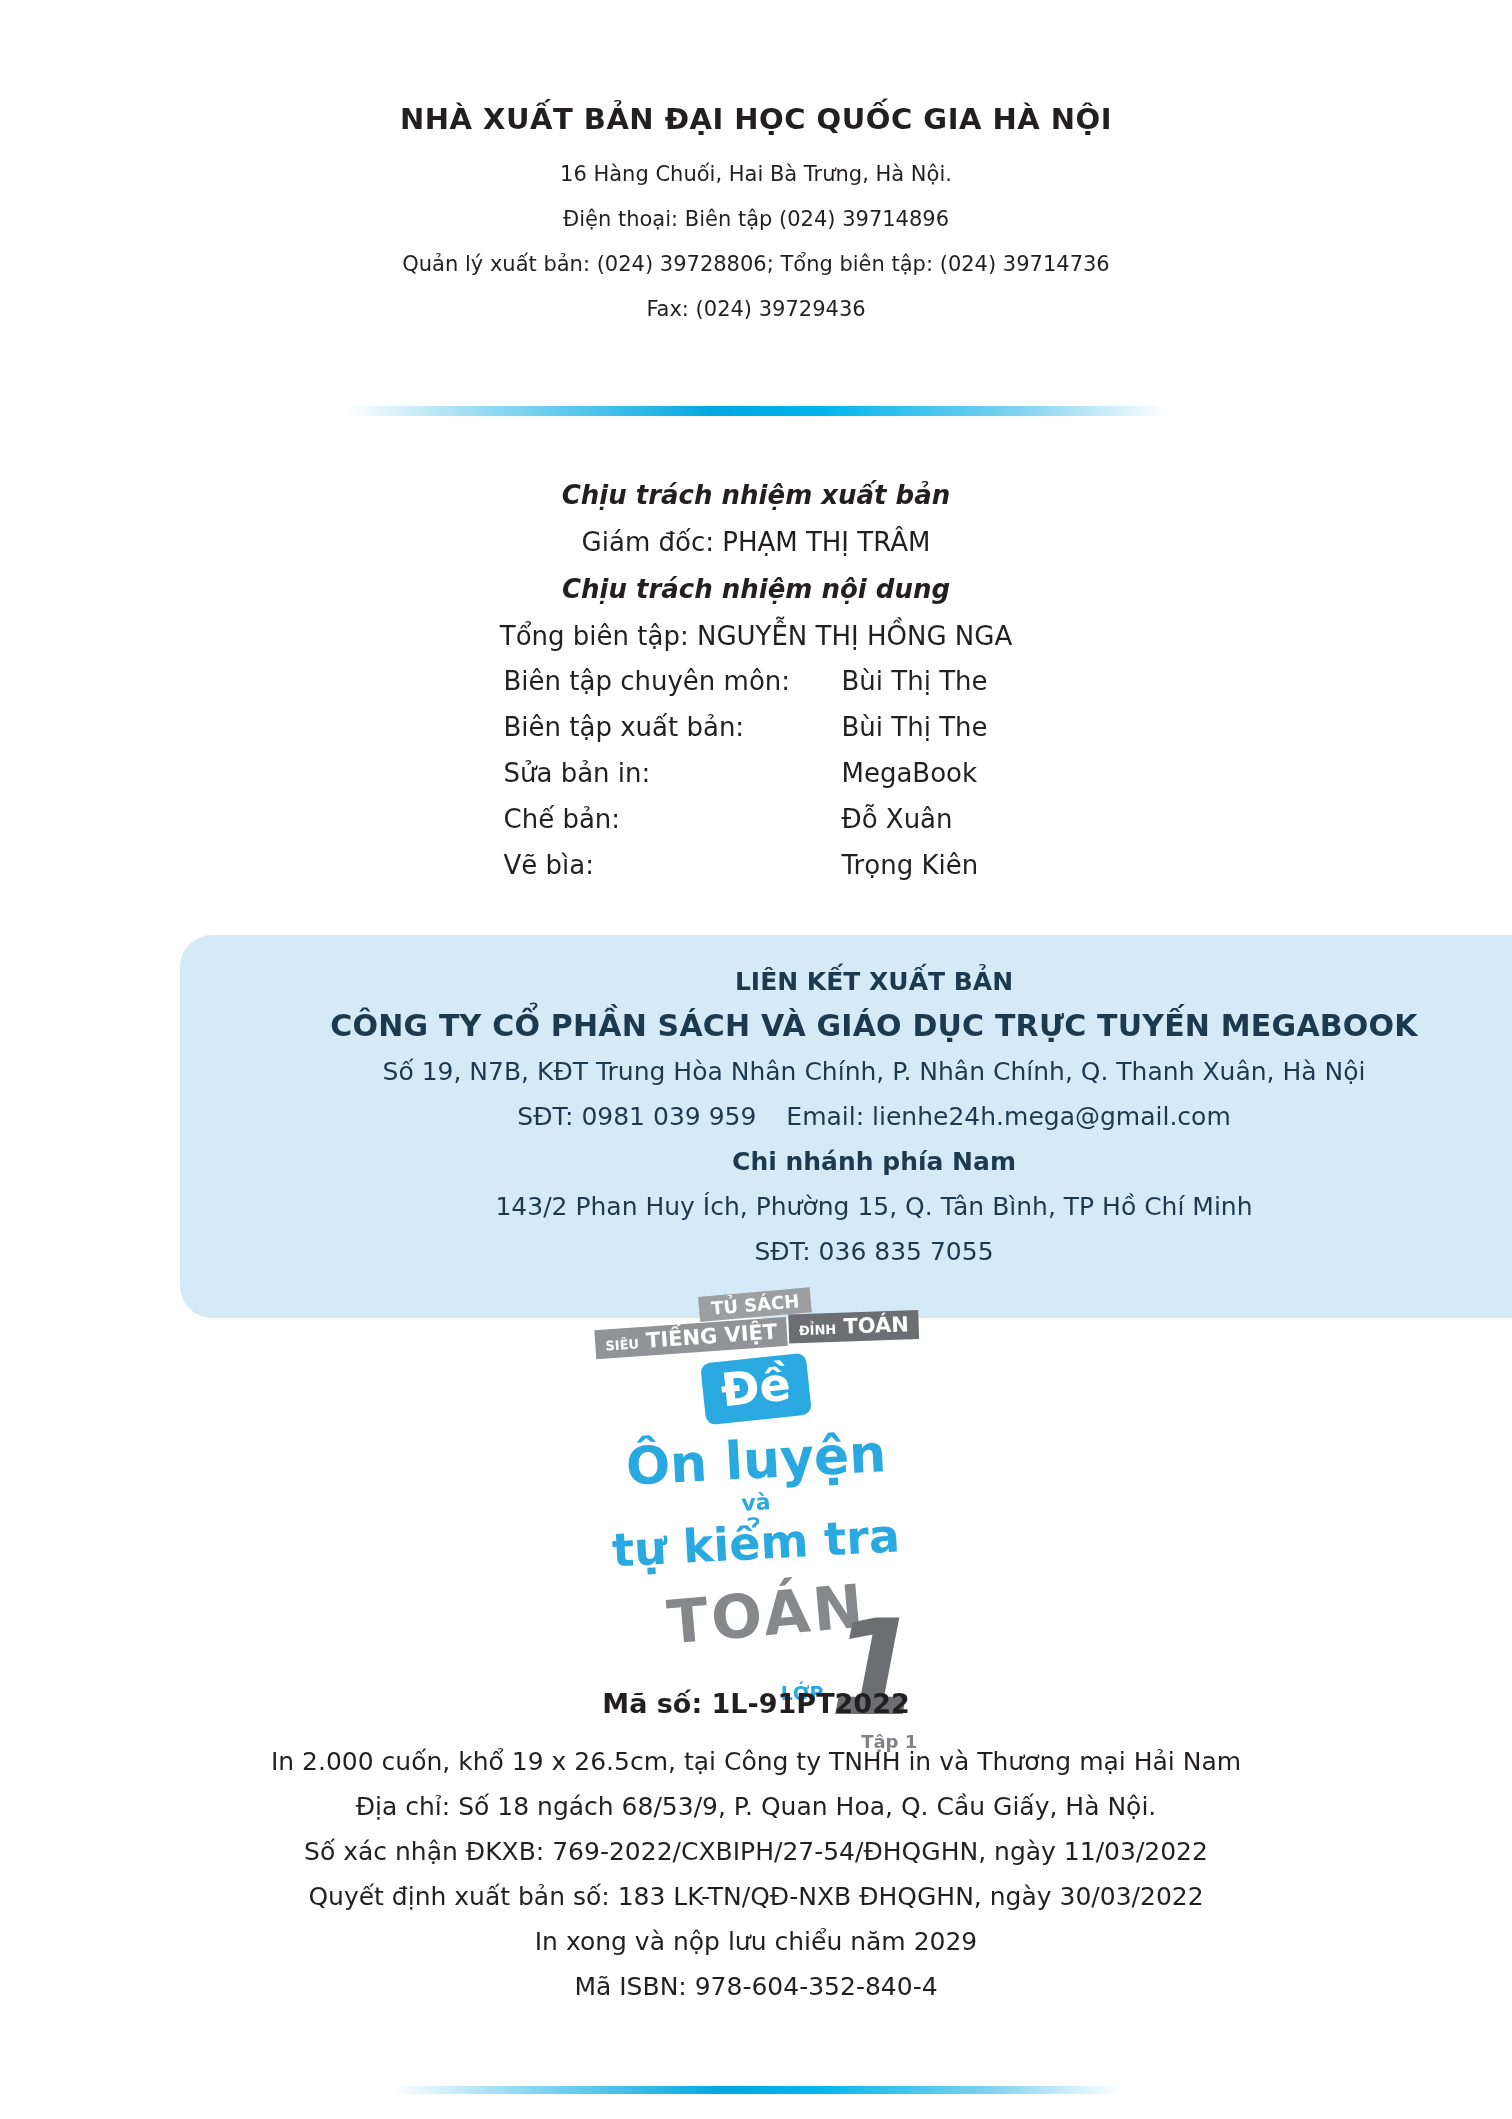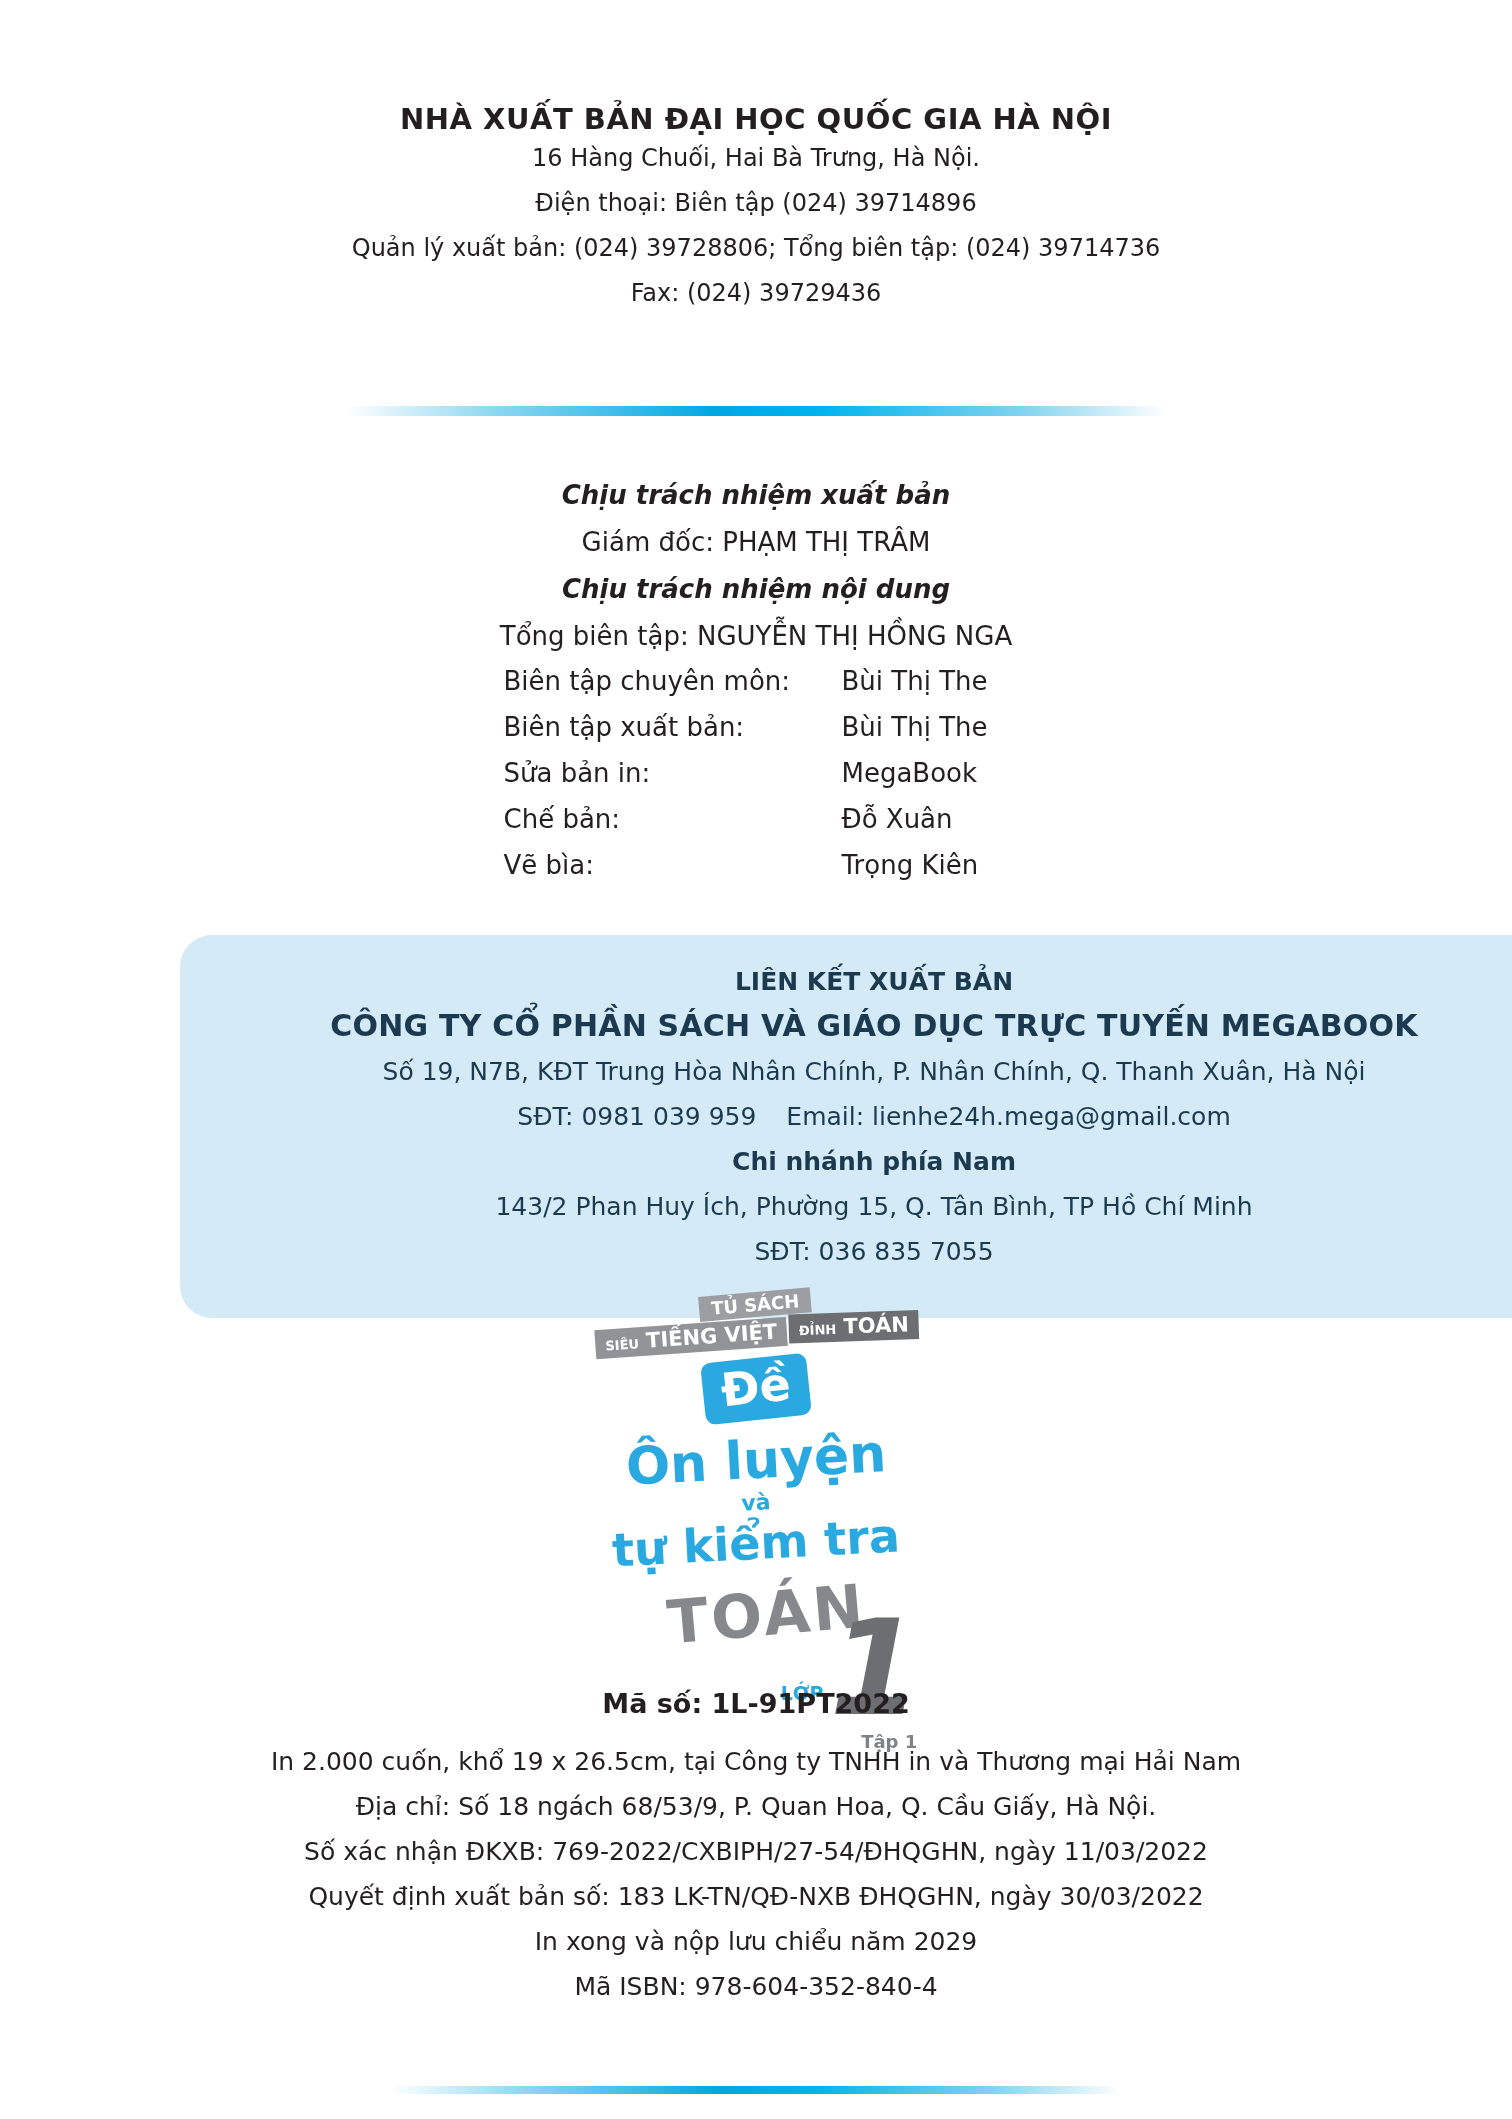--- a/index.html
+++ b/index.html
@@ -6,22 +6,22 @@
   body{
     width:1512px;height:2119px;background:#ffffff;position:relative;
     font-family:"DejaVu Sans","Liberation Sans",sans-serif;color:#231f20;
     overflow:hidden;
   }
   .italic{}
   .bold-italic{font-weight:bold;font-style:italic;}
 
   
   .pub-header{position:absolute;top:102px;left:0;width:100%;text-align:center;}
-  .pub-name{font-size:29px;font-weight:bold;letter-spacing:0.5px;}
-  .pub-line{font-size:24px;line-height:45px;}
+  .pub-name{font-size:29px;font-weight:bold;letter-spacing:0.5px;margin-bottom:16px;}
+  .pub-line{font-size:21px;line-height:45px;}
 
   
   .divider{
     position:absolute;left:50%;transform:translateX(-50%);
     width:820px;height:10px;border-radius:5px;
     background:linear-gradient(90deg,rgba(255,255,255,0) 0%,#8ed8f1 18%,#00a7e1 45%,#00b4ec 58%,#7fd2ef 82%,rgba(255,255,255,0) 100%);
   }
   .divider-top{top:406px;}
   .divider-bottom{top:2086px;width:730px;height:8px;}
 

